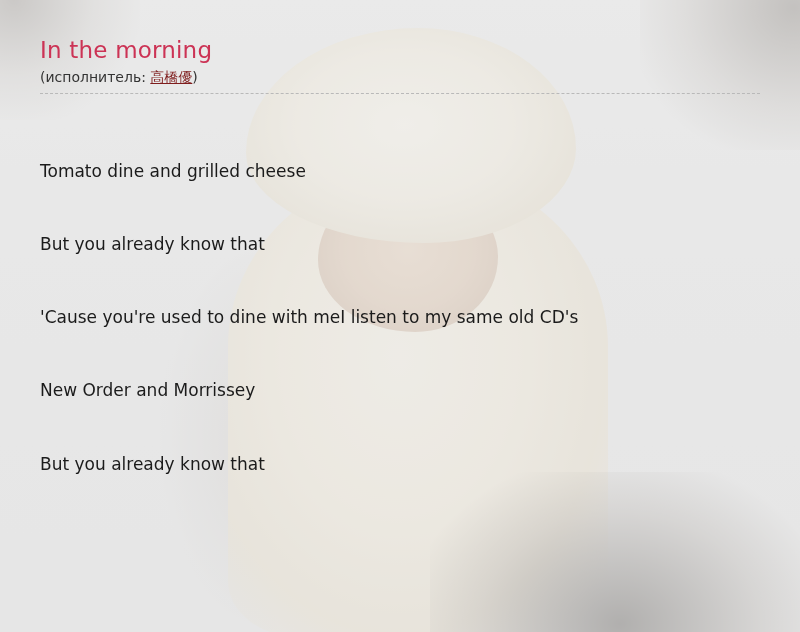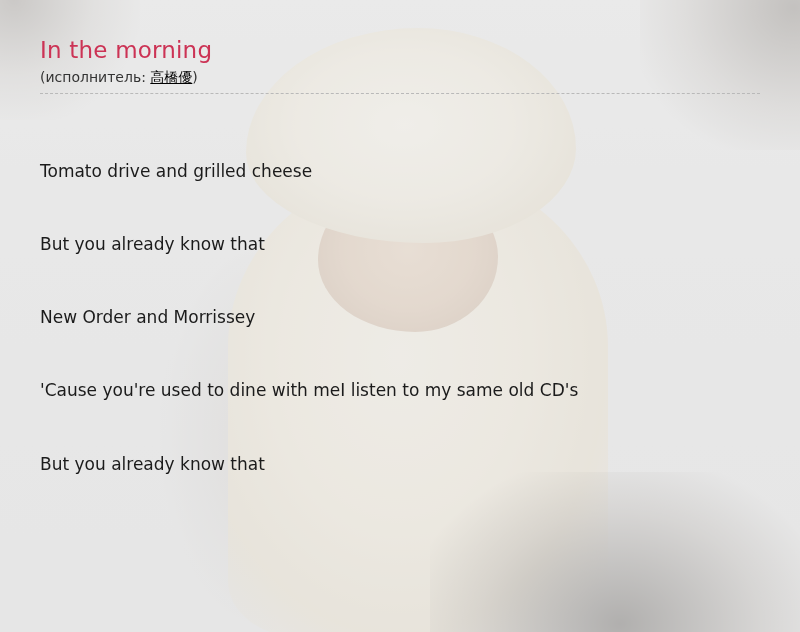--- a/index.html
+++ b/index.html
@@ -100,21 +100,21 @@
     margin: 0;
     letter-spacing: 0.2px;
   }
   .artist-line {
     margin-top: 4px;
     font-size: 14px;
     color: #333333;
     line-height: 18px;
   }
   .artist-link {
-    color: #000000;
+    color: #7f1d1d;
   }
   .divider {
     margin-top: 7px;
     border-top: 1px dashed #b9b9b9;
     height: 0;
     width: 720px;
   }
   .lyrics {
     margin-top: 16px;
     font-size: 17px;
@@ -145,24 +145,24 @@
 
   <div class="content">
 
     <h1 class="song-title">In the morning</h1>
 
     <div class="artist-line"><span>(исполнитель: </span><a class="artist-link" href="#">高橋優</a><span>)</span></div>
 
     <div class="divider"></div>
 
     <div class="lyrics">
-      <div class="lyric-line">Tomato drive and grilled cheese</div>
+      <div class="lyric-line">Tomato dine and grilled cheese</div>
       <div class="lyric-line">But you already know that</div>
+      <div class="lyric-line">'Cause you're used to dine with meI listen to my same old CD's</div>
       <div class="lyric-line">New Order and Morrissey</div>
-      <div class="lyric-line">'Cause you're used to dine with meI listen to my same old CD's</div>
       <div class="lyric-line">But you already know that</div>
       
       
       
       
       
       
       
       
       

